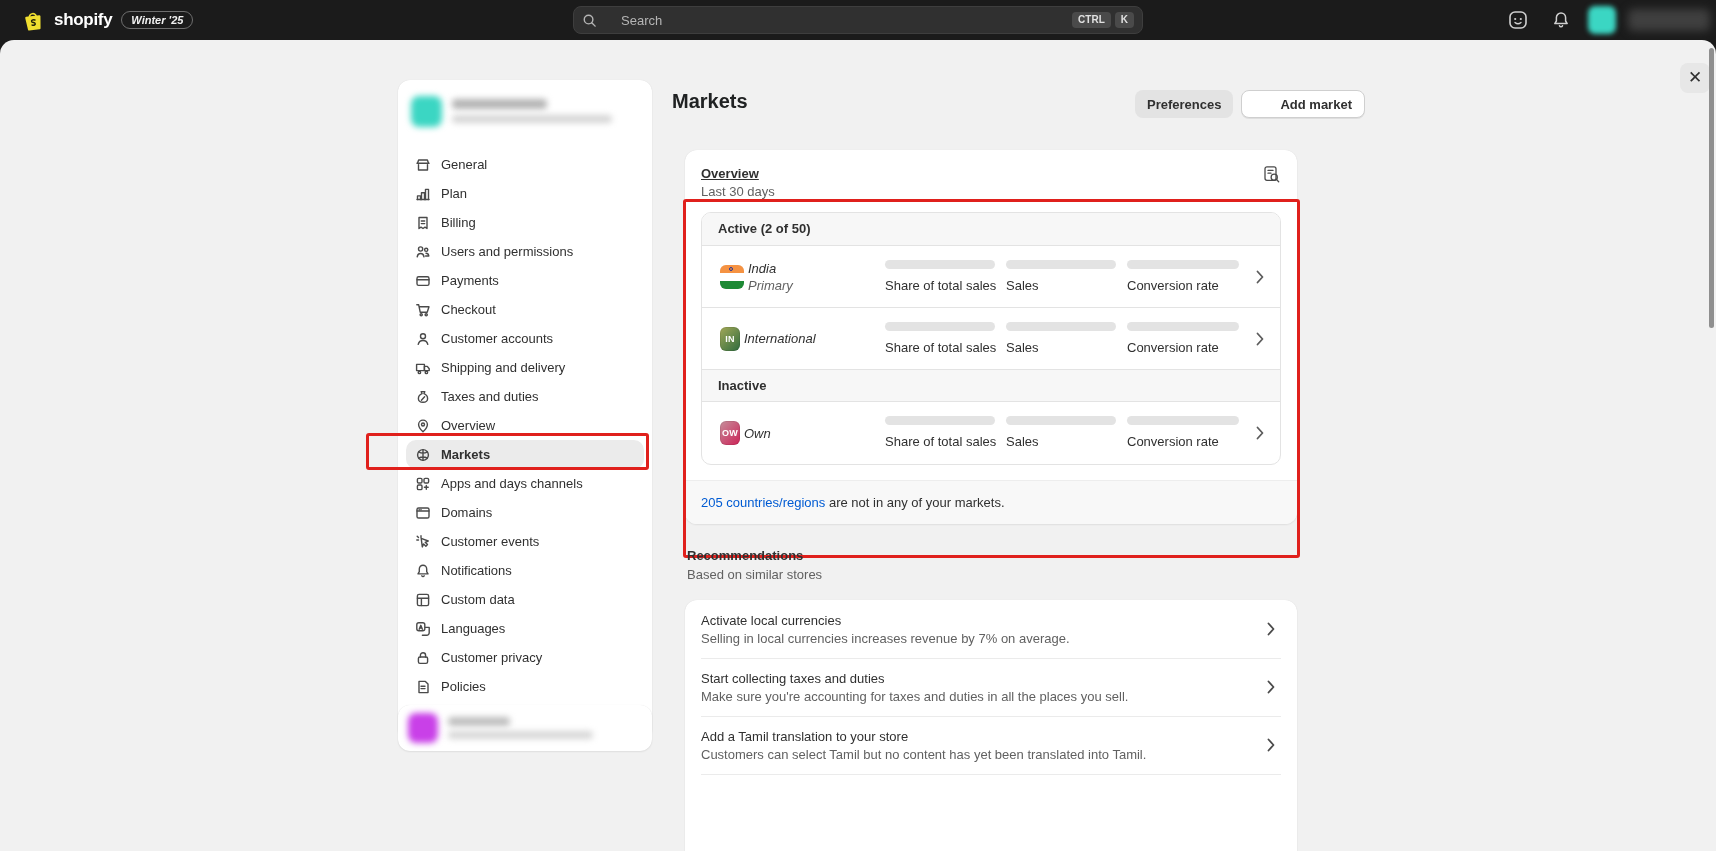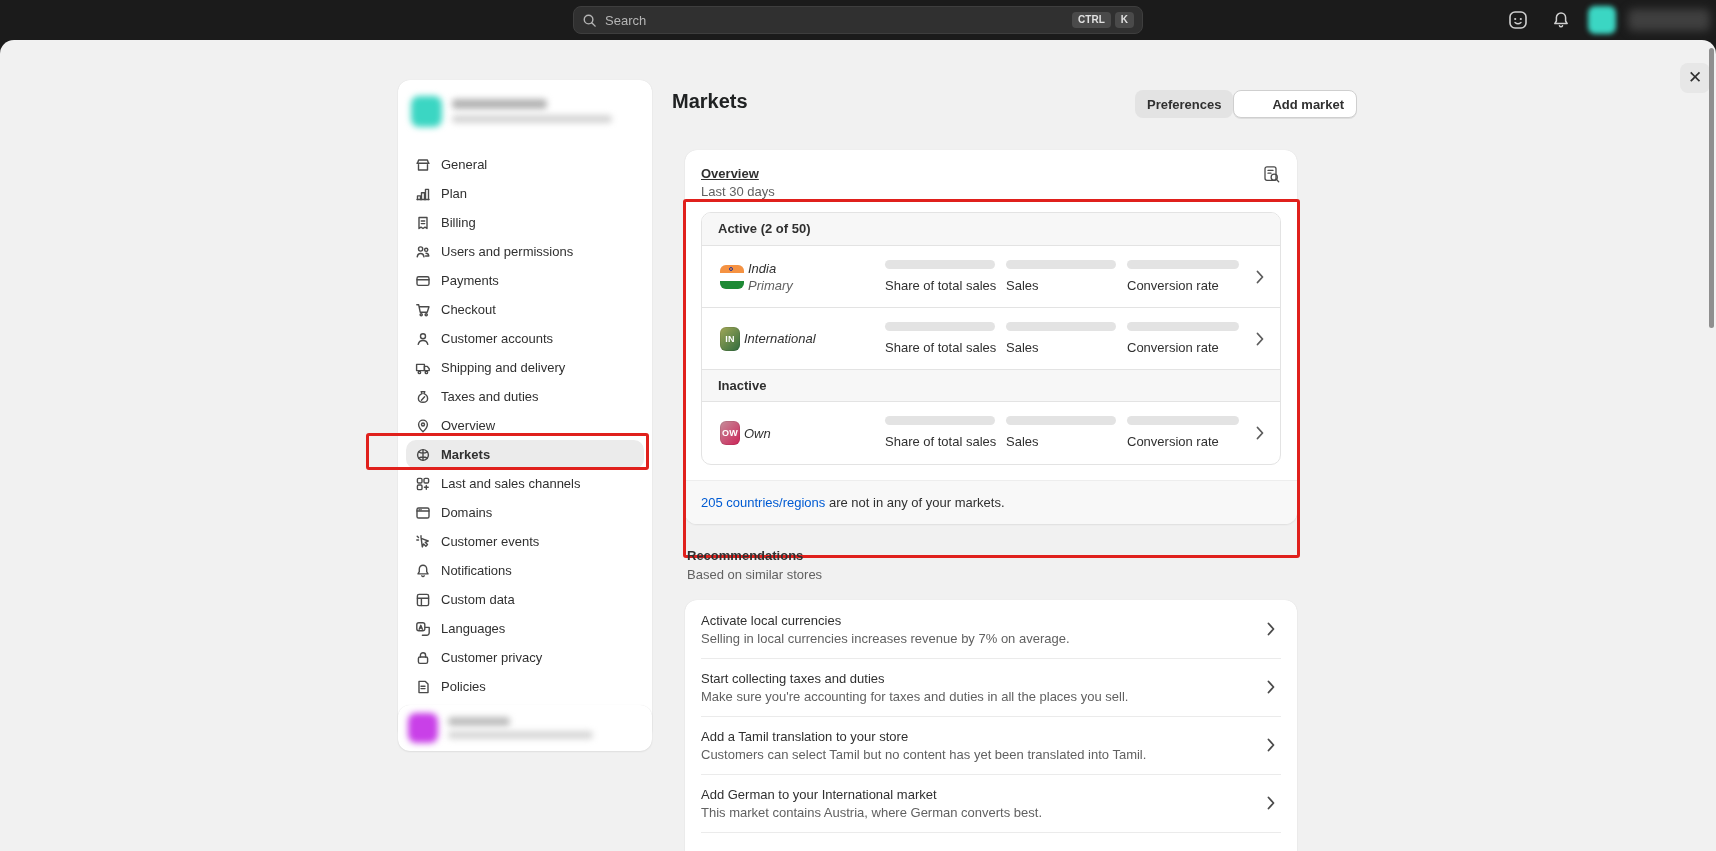--- a/index.html
+++ b/index.html
@@ -4,21 +4,21 @@
 <style>
   * { box-sizing: border-box; margin: 0; padding: 0; }
   html,body { width:1716px; height:851px; overflow:hidden; }
   body { background:#1b1b1b; font-family:"Liberation Sans", sans-serif; position:relative; }
 
   
   .topbar { position:absolute; top:0; left:0; width:1716px; height:40px; background:#1b1b1b; }
   .logo-wrap { position:absolute; left:22px; top:0; height:40px; display:flex; align-items:center; gap:9px; }
   .brand { color:#fff; font-weight:700; font-size:17px; letter-spacing:-0.3px; }
   .edition-badge { border:1.5px solid #6e6e6e; color:#f1f1f1; font-size:11px; font-style:italic; font-weight:700; padding:2px 9px; border-radius:11px; white-space:nowrap; }
-  .search { position:absolute; left:573px; top:6px; width:570px; height:28px; background:#303030; border:1px solid #3e3e3e; border-radius:8px; display:flex; align-items:center; gap:8px; padding:0 8px; }
+  .search { position:absolute; left:573px; top:6px; width:570px; height:28px; background:#303030; border:1px solid #3e3e3e; border-radius:8px; display:flex; align-items:center; gap:24px; padding:0 8px; }
   .search input { background:transparent; border:none; outline:none; color:#e3e3e3; font-size:13px; font-family:"Liberation Sans",sans-serif; flex:1; }
   .search input::placeholder { color:#b5b5b5; }
   .kbd-group { display:flex; gap:4px; }
   .key { background:#4a4a4a; color:#e0e0e0; font-size:10px; font-weight:600; padding:3px 6px; border-radius:4px; line-height:1; }
   .top-icon { position:absolute; top:10px; width:20px; height:20px; }
   .avatar-teal { position:absolute; left:1588px; top:6px; width:28px; height:28px; border-radius:7px; filter:blur(2.5px); }
   .avatar-name-blur { position:absolute; left:1628px; top:9px; width:82px; height:22px; background:#3f3f3f; border-radius:5px; filter:blur(4px); }
 
   
   .surface { position:absolute; top:40px; left:0; width:1716px; height:811px; background:#f1f1f1; border-radius:14px 14px 0 0; overflow:hidden; }
@@ -35,21 +35,21 @@
   .nav { padding:8px 8px 0 8px; }
   .nav-item { height:29px; display:flex; align-items:center; gap:10px; padding:0 9px; border-radius:10px; font-size:13px; font-weight:500; color:#303030; cursor:pointer; }
   .nav-item.selected { background:#ebebeb; font-weight:650; }
   .nicon { width:16px; height:16px; flex:none; display:flex; }
   .nicon svg { width:16px; height:16px; stroke:#4a4a4a; stroke-width:1.4; fill:none; stroke-linecap:round; stroke-linejoin:round; }
   .bottom-card { position:absolute; left:398px; top:665px; width:254px; height:46px; display:flex; align-items:center; gap:10px; padding:0 10px; }
   .bottom-avatar { width:30px; height:30px; border-radius:8px; filter:blur(3px); flex:none; }
 
   
   .page-title { position:absolute; left:672px; top:50px; font-size:20px; font-weight:700; color:#202223; }
-  .header-actions { position:absolute; left:1135px; top:50px; display:flex; gap:0; }
+  .header-actions { position:absolute; left:1135px; top:50px; display:flex; gap:8px; }
   .btn { font-family:"Liberation Sans",sans-serif; font-size:13px; font-weight:600; color:#303030; height:28px; padding:0 12px; border-radius:8px; cursor:pointer; white-space:nowrap; }
   .btn-gray { background:#e3e3e3; border:none; }
   .btn-white { background:#fff; border:1px solid #cfcfcf; box-shadow:0 1px 0 rgba(0,0,0,.08);padding-left:38px; }
 
   
   .overview-card { position:absolute; left:685px; top:110px; width:612px; height:374px; }
   .ov-head { padding:16px 16px 0 16px; }
   .ov-title { font-size:13px; font-weight:650; color:#303030; line-height:16px;text-decoration:underline; }
   .ov-sub { font-size:13px; color:#616161; line-height:16px; margin-top:2px; }
   .report-icon { position:absolute; right:16px; top:15px; width:19px; height:19px; cursor:pointer; }
@@ -91,20 +91,33 @@
 
   
   .anno { position:absolute; border:3px solid #e0201c; border-radius:3px; pointer-events:none; }
   .anno-overview { left:683px; top:159px; width:617px; height:359px; }
   .anno-nav { left:366px; top:393px; width:283px; height:37px; }
 </style>
 </head>
 <body>
 
 <div class="topbar">
+  <div class="logo-wrap">
+    <span style="display:flex;">
+      <svg width="23" height="24" viewBox="0 0 24 24">
+        <g transform="rotate(-7 12 13)">
+          <path d="M8.2 9 a3.6 3.6 0 0 1 7.2 0" stroke="#f0df30" stroke-width="1.8" fill="none"></path>
+          <path d="M5 9 h13.6 l-1.4 12.2 h-10.8 Z" fill="#f0df30" stroke="#f0df30" stroke-width="2.4" stroke-linejoin="round"></path>
+          <path d="M13.6 12.2 c-2.2-1.1-4 -0.1-3.6 1.2 c.4 1.2 3 1.1 3.4 2.4 c.4 1.4-1.7 2.2-3.4 1.3" stroke="#23230a" stroke-width="1.5" fill="none" stroke-linecap="round"></path>
+        </g>
+      </svg>
+    </span>
+    <span class="brand">shopify</span>
+    <span class="edition-badge">Winter '25</span>
+  </div>
 
   <div class="search">
     <span style="display:flex;">
       <svg width="15" height="15" viewBox="0 0 16 16">
           <circle cx="7" cy="7" r="4.6" stroke="#b5b5b5" stroke-width="1.5" fill="none"></circle>
           <path d="M10.4 10.4 L14 14" stroke="#b5b5b5" stroke-width="1.5" stroke-linecap="round"></path>
         </svg>
     </span>
     <input type="text" placeholder="Search" style="">
     <span class="kbd-group">
@@ -252,21 +265,21 @@
       </div>
       <div class="nav-item">
         <span class="nicon">
             <svg viewBox="0 0 16 16">
               <rect x="2.4" y="2.4" width="4.6" height="4.6" rx="1.2"></rect>
               <rect x="9" y="2.4" width="4.6" height="4.6" rx="1.2"></rect>
               <rect x="2.4" y="9" width="4.6" height="4.6" rx="1.2"></rect>
               <path d="M11.3 9.4v3.8M9.4 11.3h3.8"></path>
             </svg>
           </span>
-        <span>Last and sales channels</span>
+        <span>Apps and days channels</span>
       </div>
       <div class="nav-item">
         <span class="nicon">
             <svg viewBox="0 0 16 16">
               <rect x="2" y="3" width="12" height="10" rx="1.6"></rect>
               <path d="M2 6h12M4.2 4.5h.01M6 4.5h.01"></path>
             </svg>
           </span>
         <span>Domains</span>
       </div>
@@ -459,28 +472,17 @@
         <span class="rec-t" style="display:block;">Add a Tamil translation to your store</span>
         <span class="rec-d" style="display:block;">Customers can select Tamil but no content has yet been translated into Tamil.</span>
       </span>
       <span class="chev">
           <svg viewBox="0 0 8 14">
             <path d="M1.5 1.5 6.5 7l-5 5.5"></path>
           </svg>
         </span>
     </div>
     <div class="rec-row">
-      <span class="rec-text">
-        <span class="rec-t" style="display:block;">Add German to your International market</span>
-        <span class="rec-d" style="display:block;">This market contains Austria, where German converts best.</span>
-      </span>
-      <span class="chev">
-          <svg viewBox="0 0 8 14">
-            <path d="M1.5 1.5 6.5 7l-5 5.5"></path>
-          </svg>
-        </span>
-    </div>
-    <div class="rec-row">
       
     </div>
   </div>
 
 </div>
 
 </body></html>

